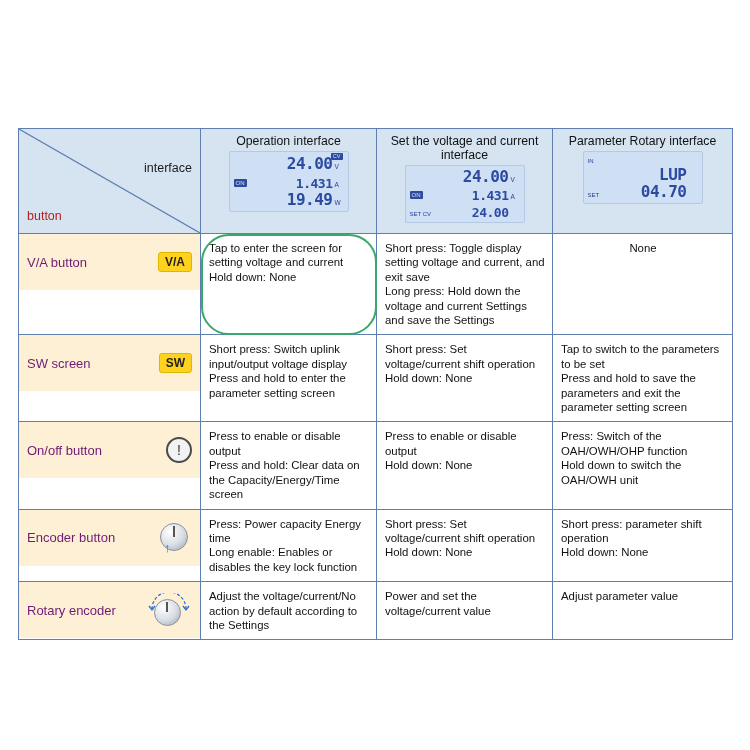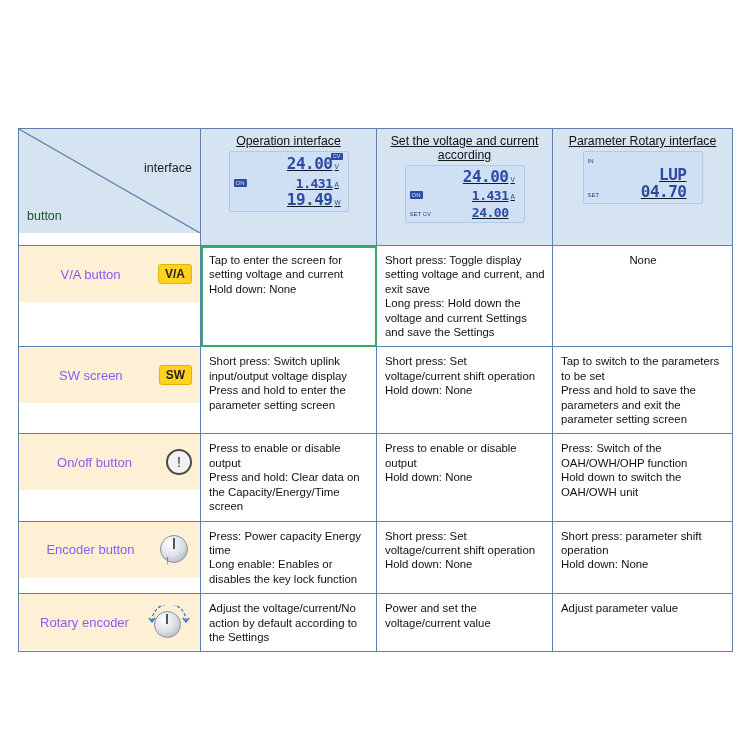--- a/index.html
+++ b/index.html
@@ -55,28 +55,27 @@
     top: 32px;
     font-size: 12.5px;
     color: #1a1a1a;
     margin-left: 22px;
   }
   .hdr-corner .lbl-button {
     position: absolute;
     left: 8px;
     bottom: 10px;
     font-size: 12.5px;
-    color: #14532d;
+    color: #b91c1c;
   }
   .hdr-cell {
     background: #d6e4f2;
-    height: 116px;
+    height: 104px;
     text-align: center;
     position: relative;
-    text-decoration: underline;
   }
   .hdr-title {
     font-size: 12.3px;
     line-height: 14px;
     padding: 5px 6px 0 6px;
     color: #111;
   }
 
   
   .lcd {
@@ -158,24 +157,23 @@
     background: #fdf0d5;
     height: 100%;
     display: flex;
     align-items: center;
     padding: 6px 8px;
     box-sizing: border-box;
     min-height: 56px;
   }
   .btn-name {
     font-size: 13px;
-    color: #8b5cf6;
+    color: #701a75;
     flex: 1;
     padding-right: 4px;
-    text-align: center;
   }
   .badge {
     display: inline-block;
     background: #ffd21e;
     border: 1px solid #e0b600;
     border-radius: 3px;
     font-size: 12px;
     font-weight: bold;
     color: #222;
     padding: 2px 6px;
@@ -256,20 +254,21 @@
   .cell.center {
     text-align: right;
     display: flex;
     align-items: center;
     justify-content: center;
     height: 100%;
   }
   .highlight-cell {
     outline: 2px solid #3aa86a;
     outline-offset: -2px;
+    border-radius: 28px;
   }
 </style>
 </head>
 <body>
 
 <div class="sheet">
   <table class="matrix">
     <colgroup>
       <col class="c0">
         <col class="c1">
@@ -306,21 +305,21 @@
               <div class="row">
                 <span class="num">19.49</span>
                 <span class="unit">W</span>
               </div>
             </div>
           </div>
         </td>
 
         <td>
           <div class="hdr-cell">
-            <div class="hdr-title">Set the voltage and current according</div>
+            <div class="hdr-title">Set the voltage and current interface</div>
             <div class="lcd">
               <div class="row">
                 <span class="num">24.00</span>
                 <span class="unit">V</span>
               </div>
               <div class="row">
                 <span class="tag inv">ON</span>
                 <span class="num mid">1.431</span>
                 <span class="unit">A</span>
               </div>

